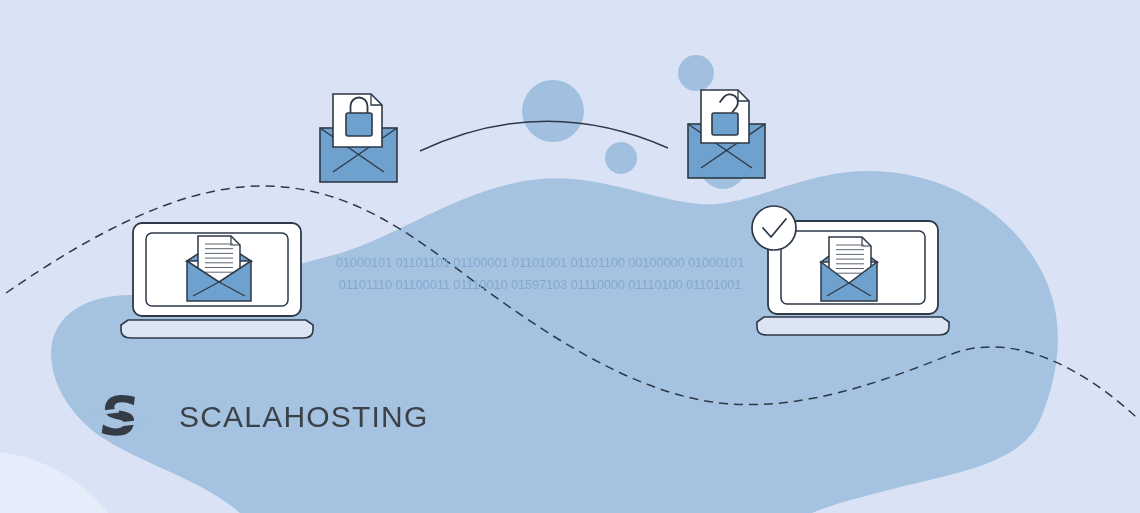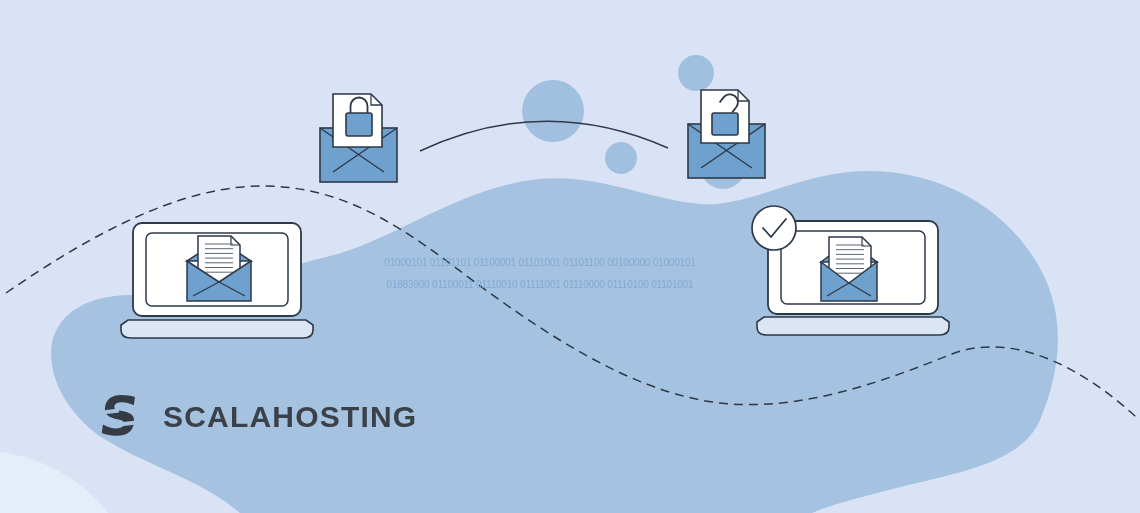--- a/index.html
+++ b/index.html
@@ -3,30 +3,30 @@
 <meta charset="utf-8">
 <style>
   html,body{margin:0;padding:0;background:#eef2f9;font-family:"Liberation Sans",sans-serif;}
   .canvas{
     position:relative;width:1140px;height:513px;overflow:hidden;
     background:var(--c-background,#d9e3f5);
   }
   .canvas svg.scene{position:absolute;left:0;top:0;}
   .binary{
     position:absolute;left:240px;top:252px;width:600px;
-    text-align:center;font-size:10px;line-height:22px;letter-spacing:-0.2px;
+    text-align:center;font-size:13px;line-height:22px;letter-spacing:-0.2px;
     color:var(--c-binary_text,#84a9d1);user-select:none;
   }
   .logo{
     position:absolute;left:93px;top:394px;height:46px;
     display:flex;align-items:center;gap:14px;
   }
   .logo .wordmark{
-    font-size:30px;letter-spacing:1.2px;font-weight:700;
-    color:var(--c-logo_text,#3a4149);white-space:nowrap;
+    font-size:30px;letter-spacing:1.2px;font-weight:400;
+    color:var(--c-logo_text,#3a4149);white-space:nowrap;margin-left:16px;
   }
 </style>
 </head>
 <body>
 
 <div class="canvas">
 
   <svg class="scene" width="1140" height="513" viewBox="0 0 1140 513">
 
     <rect x="0" y="0" width="1140" height="513" fill="#d9e3f5"></rect>
@@ -97,21 +97,21 @@
       </g>
       <g>
         <circle cx="774" cy="228" r="22" fill="#ffffff" stroke="#2e3947" stroke-width="1.7"></circle>
         <path d="M763,228 L771,237 L786,219" fill="none" stroke="#2e3947" stroke-width="1.8" stroke-linecap="round" stroke-linejoin="round"></path>
       </g>
     </g>
   </svg>
 
   <div class="binary">
     <div>01000101 01101101 01100001 01101001 01101100 00100000 01000101</div>
-    <div>01883900 01100011 01110010 01111001 01110000 01110100 01101001</div>
+    <div>01101110 01100011 01110010 01597103 01110000 01110100 01101001</div>
   </div>
 
   <div class="logo">
     <svg width="56" height="46" viewBox="0 0 56 46">
       <text x="10" y="41" font-family="DejaVu Sans, sans-serif" font-size="54" font-weight="bold" transform="skewX(-8)" fill="#343b44">S</text>
       <rect x="1" y="16" width="25" height="4" fill="#a5c2e0" transform="rotate(-7 13 18)"></rect>
       <rect x="26" y="27" width="26" height="4" fill="#a5c2e0" transform="rotate(-7 39 29)"></rect>
     </svg>
     <span class="wordmark">SCALAHOSTING</span>
   </div>

